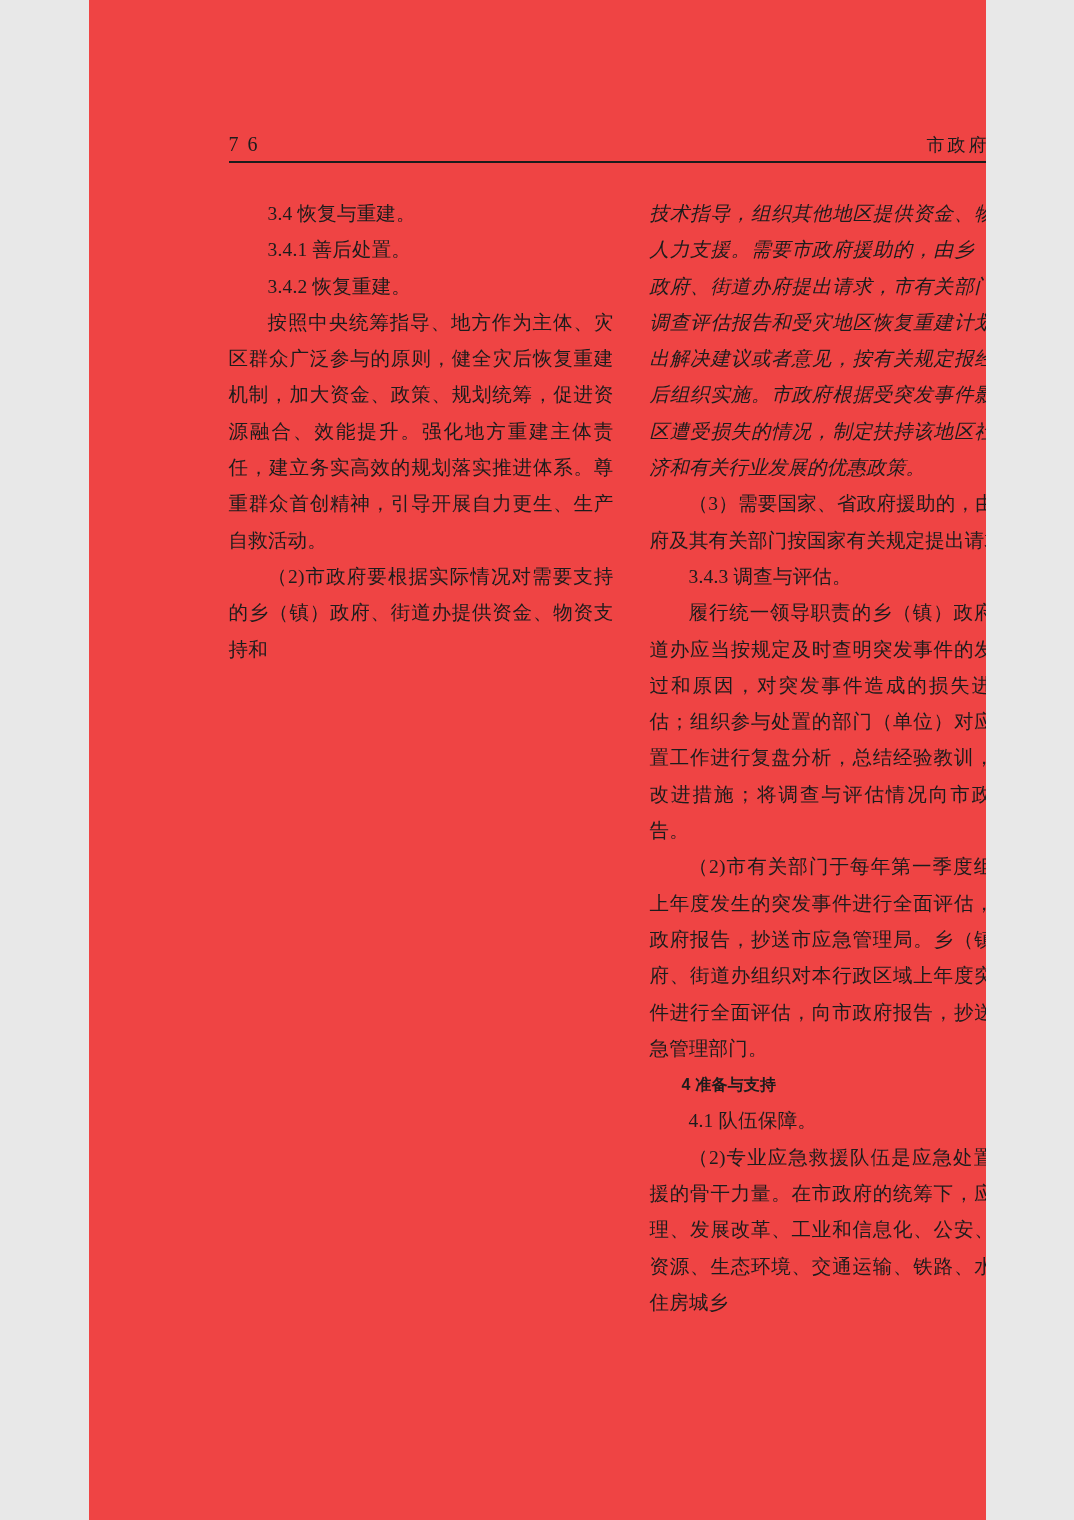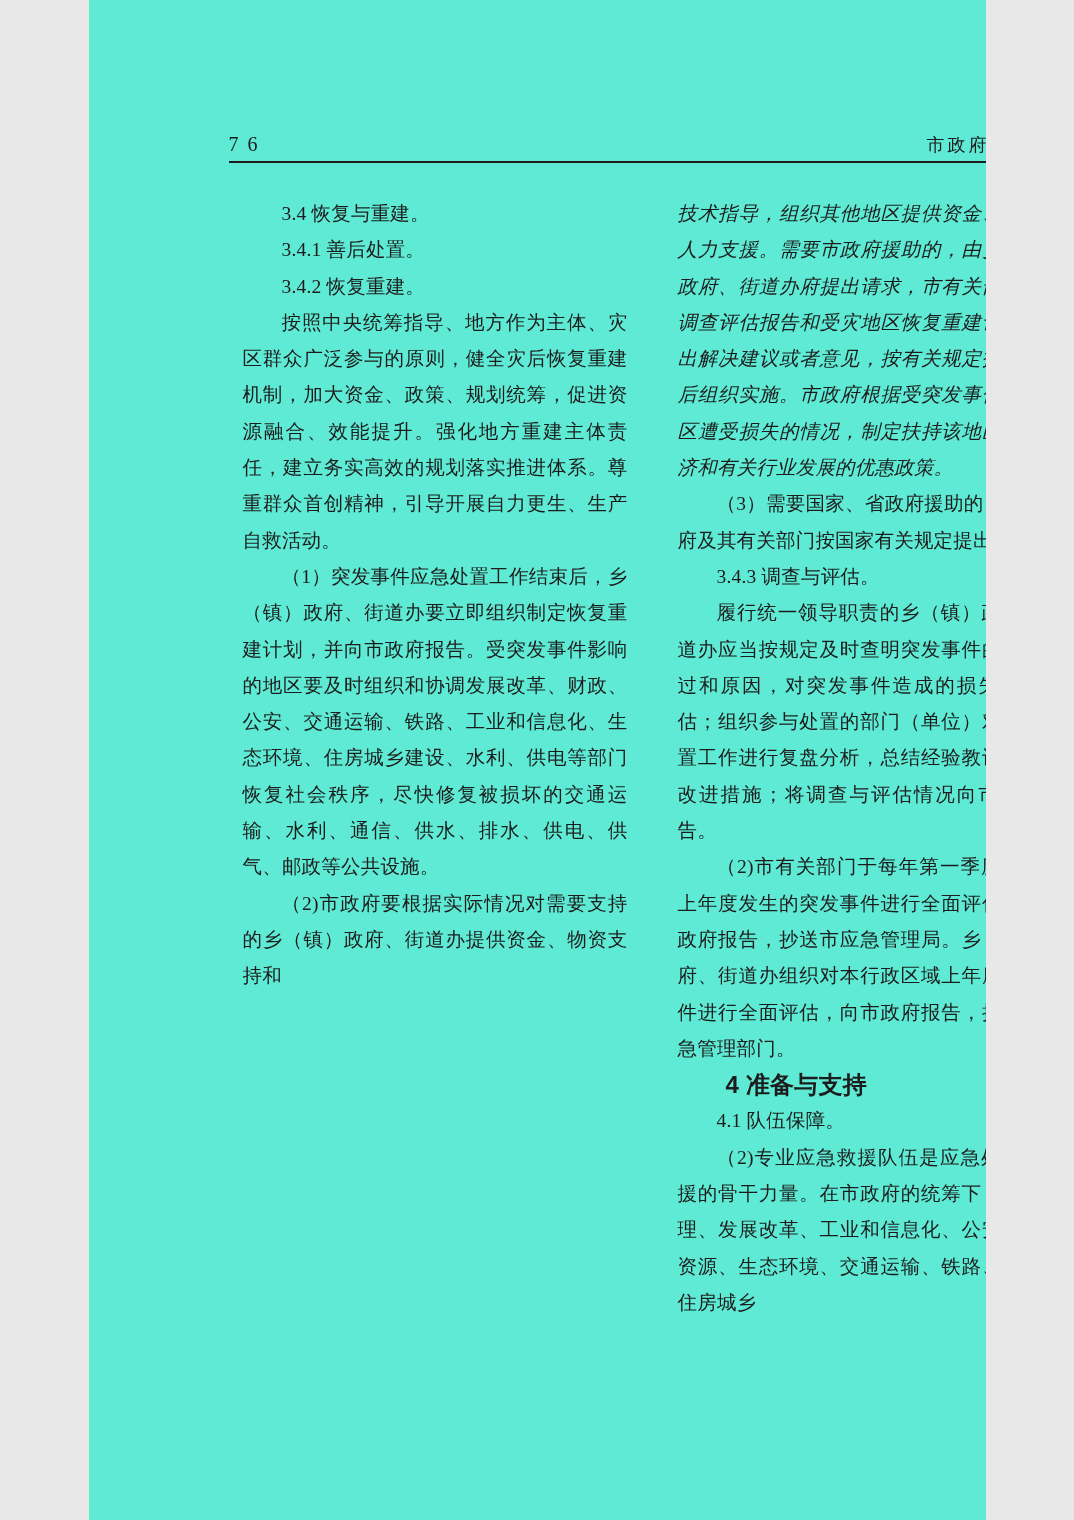--- a/index.html
+++ b/index.html
@@ -5,21 +5,21 @@
   html, body {
     margin: 0;
     padding: 0;
     background: #e8e8e8;
   }
   .page {
     position: relative;
     width: 897px;
     height: 1520px;
     margin: 0 auto;
-    background: #5eead4;
+    background: #ef4444;
     color: #1c1c1c;
     font-family: "Liberation Serif", "DejaVu Serif", serif;
     overflow: hidden;
   }
   .page-header {
     position: absolute;
     left: 140px;
     top: 134px;
     width: 803px;
     display: flex;
@@ -42,21 +42,20 @@
   .content {
     position: absolute;
     left: 140px;
     top: 196px;
     width: 806px;
     display: flex;
   }
   .column {
     width: 385px;
     flex: 0 0 385px;
-    margin-left: 14px;
   }
   .column.left { margin-right: 36px; }
   .block {
     margin: 0;
     font-size: 19.5px;
     line-height: 36.3px;
     text-align: justify;
     letter-spacing: 0.2px;
   }
   .block.para, .block.heading-kai, .block.heading-bold {
@@ -66,40 +65,39 @@
     text-indent: 0;
     font-style: italic;
   }
   .block.heading-kai {
     
     font-weight: 500;
   }
   .block.heading-bold {
     font-family: "Liberation Sans", "DejaVu Sans", sans-serif;
     font-weight: bold;
-    font-size: 24px;
+    font-size: 16px;
   }
 </style>
 </head>
 <body>
 
 <div class="page">
 
   <div class="page-header">
     <span class="page-number">7 6</span>
     <span class="doc-label">市政府文件</span>
   </div>
 
   <div class="content">
     <div class="column left">
         <div class="block heading-kai">3.4 恢复与重建。</div>
         <div class="block heading-kai">3.4.1 善后处置。</div>
         <div class="block heading-kai">3.4.2 恢复重建。</div>
         <div class="block para">按照中央统筹指导、地方作为主体、灾区群众广泛参与的原则，健全灾后恢复重建机制，加大资金、政策、规划统筹，促进资源融合、效能提升。强化地方重建主体责任，建立务实高效的规划落实推进体系。尊重群众首创精神，引导开展自力更生、生产自救活动。</div>
-        <div class="block para">（1）突发事件应急处置工作结束后，乡（镇）政府、街道办要立即组织制定恢复重建计划，并向市政府报告。受突发事件影响的地区要及时组织和协调发展改革、财政、公安、交通运输、铁路、工业和信息化、生态环境、住房城乡建设、水利、供电等部门恢复社会秩序，尽快修复被损坏的交通运输、水利、通信、供水、排水、供电、供气、邮政等公共设施。</div>
         <div class="block para">（2)市政府要根据实际情况对需要支持的乡（镇）政府、街道办提供资金、物资支持和</div>
       </div>
     <div class="column right">
         <div class="block para-cont">技术指导，组织其他地区提供资金、物资和人力支援。需要市政府援助的，由乡（镇）政府、街道办府提出请求，市有关部门根据调查评估报告和受灾地区恢复重建计划，提出解决建议或者意见，按有关规定报经批准后组织实施。市政府根据受突发事件影响地区遭受损失的情况，制定扶持该地区社会经济和有关行业发展的优惠政策。</div>
         <div class="block para">（3）需要国家、省政府援助的，由市政府及其有关部门按国家有关规定提出请求。</div>
         <div class="block heading-kai">3.4.3 调查与评估。</div>
         <div class="block para">履行统一领导职责的乡（镇）政府、街道办应当按规定及时查明突发事件的发生经过和原因，对突发事件造成的损失进行评估；组织参与处置的部门（单位）对应急处置工作进行复盘分析，总结经验教训，制定改进措施；将调查与评估情况向市政府报告。</div>
         <div class="block para">（2)市有关部门于每年第一季度组织对上年度发生的突发事件进行全面评估，向市政府报告，抄送市应急管理局。乡（镇）政府、街道办组织对本行政区域上年度突发事件进行全面评估，向市政府报告，抄送市应急管理部门。</div>
         <div class="block heading-bold">4 准备与支持</div>
         <div class="block heading-kai">4.1 队伍保障。</div>

